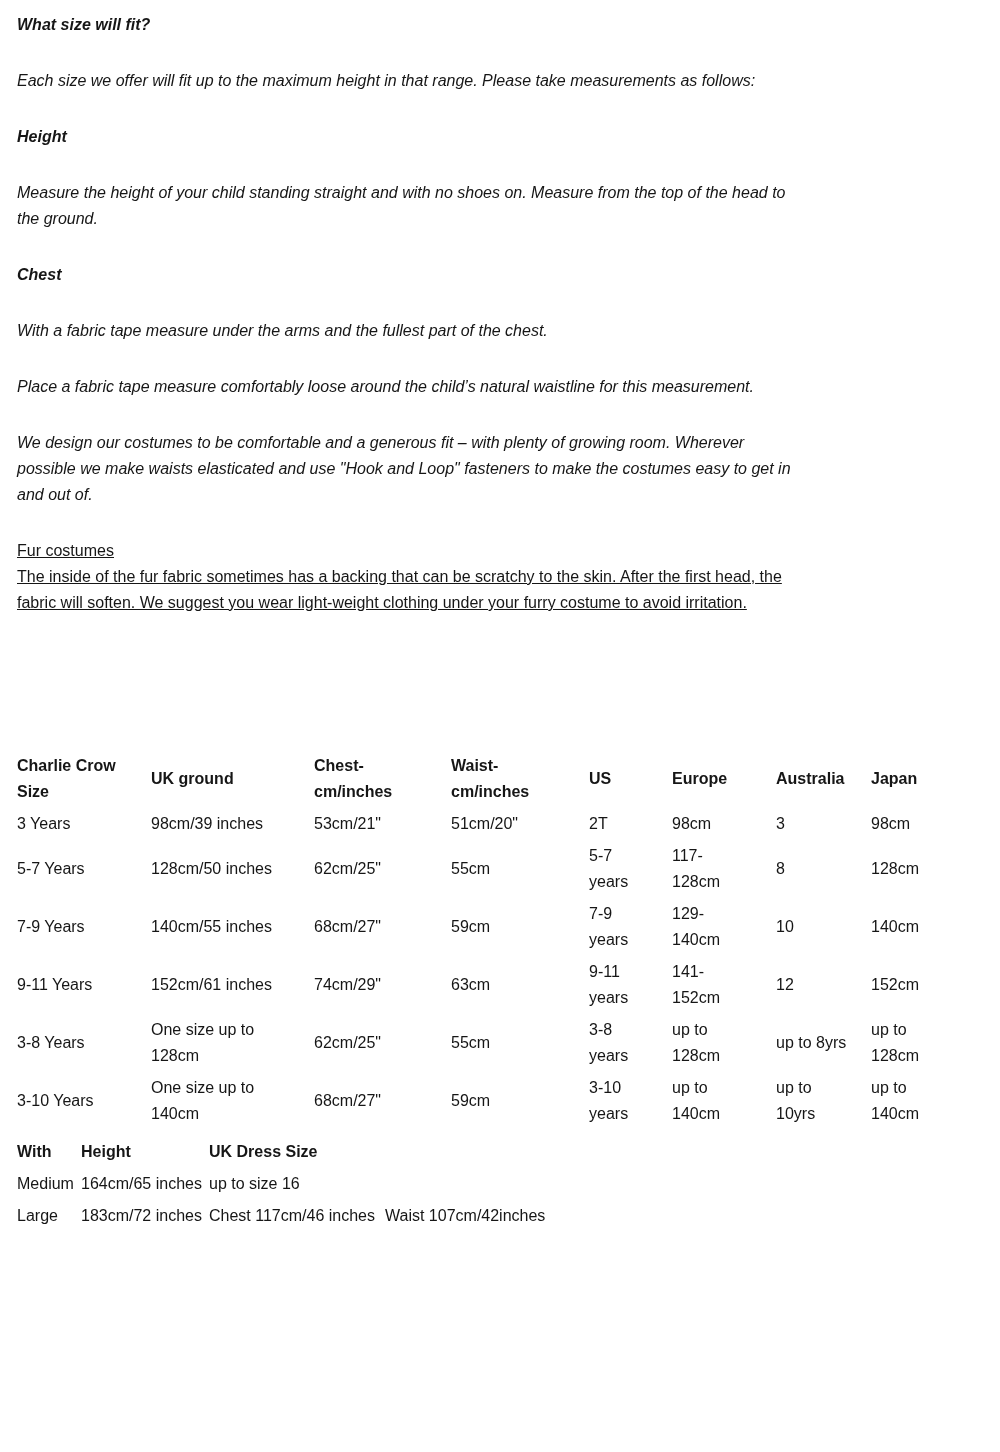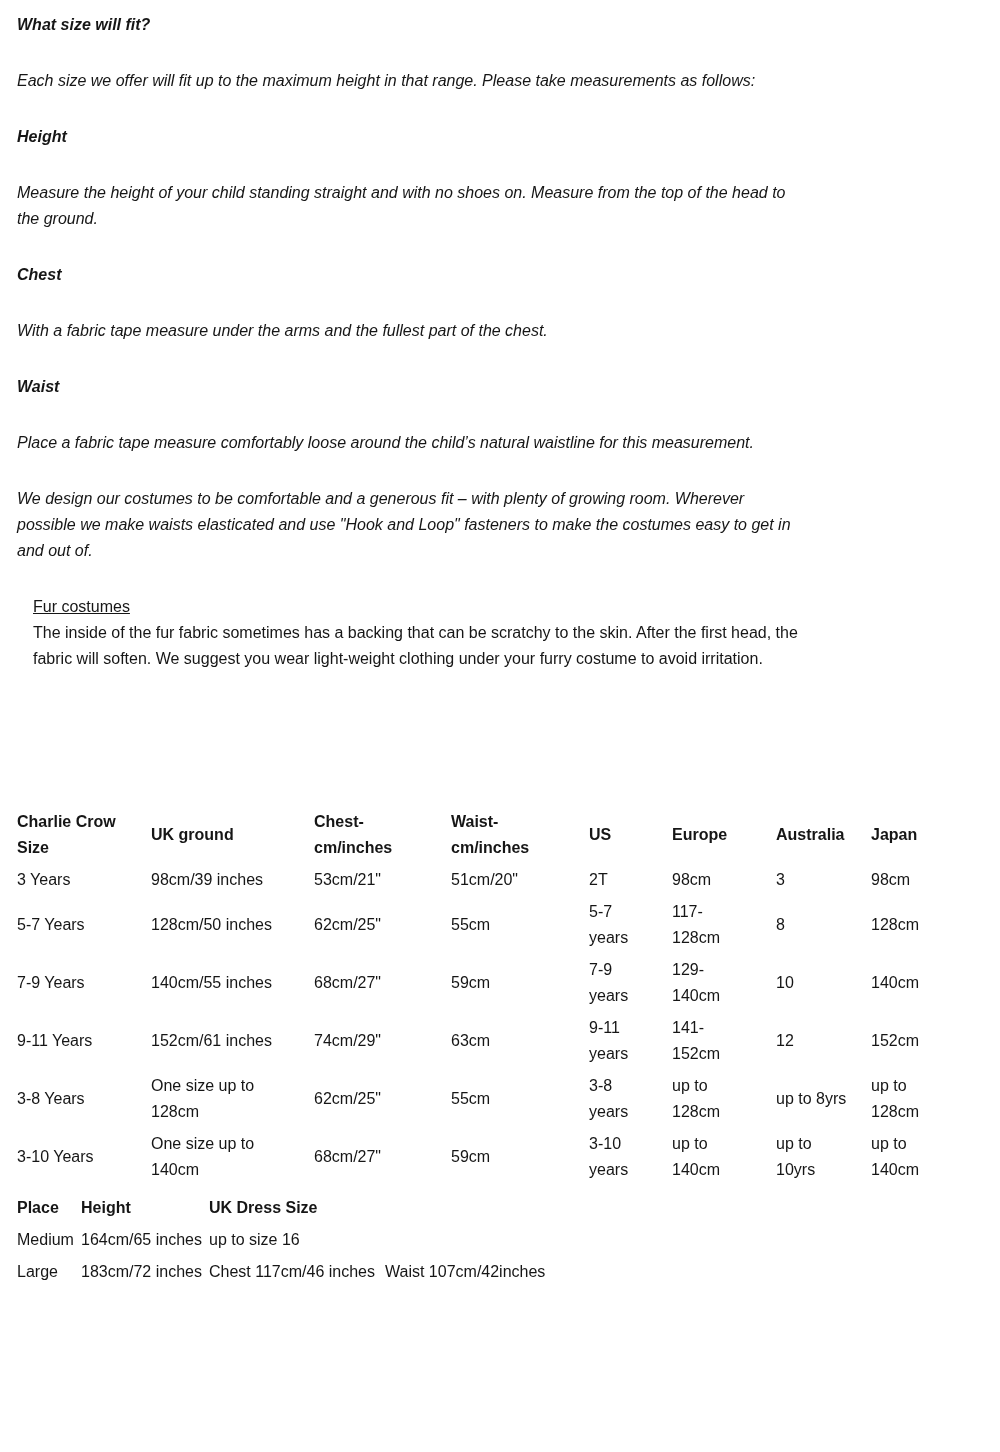--- a/index.html
+++ b/index.html
@@ -14,21 +14,21 @@
     font-family: "Liberation Sans", sans-serif;
     font-size: 16px;
     line-height: 26px;
   }
   .para {
     margin: 0 0 30px 0;
     white-space: pre-line;
     font-style: italic;
   }
   .heading { font-weight: 700; }
-  .fur-block { margin: 16px; }
+  .fur-block { margin: 0; text-decoration: underline; }
   .fur-heading {
     text-decoration: underline;
   }
   .fur-body { white-space: pre-line; }
 
   table {
     border-collapse: collapse;
     table-layout: fixed;
   }
   th, td {
@@ -62,21 +62,20 @@
 
   <p class="para">Each size we offer will fit up to the maximum height in that range. Please take measurements as follows:</p>
 
   <p class="para heading">Height</p>
   <p class="para">Measure the height of your child standing straight and with no shoes on. Measure from the top of the head to
 the ground.</p>
 
   <p class="para heading">Chest</p>
   <p class="para">With a fabric tape measure under the arms and the fullest part of the chest.</p>
 
-  <p class="para heading">Waist</p>
   <p class="para">Place a fabric tape measure comfortably loose around the child’s natural waistline for this measurement.</p>
 
   <p class="para">We design our costumes to be comfortable and a generous fit – with plenty of growing room. Wherever
 possible we make waists elasticated and use "Hook and Loop" fasteners to make the costumes easy to get in
 and out of.</p>
 
   <div class="fur-block">
     <div class="fur-heading">Fur costumes</div>
     <div class="fur-body">The inside of the fur fabric sometimes has a backing that can be scratchy to the skin. After the first head, the
 fabric will soften. We suggest you wear light-weight clothing under your furry costume to avoid irritation.</div>
@@ -189,21 +188,21 @@
 
   <table class="adult-table">
     <colgroup>
       <col style="width:64px">
       <col style="width:128px">
       <col style="width:176px">
       <col style="width:597px">
     </colgroup>
     <thead>
         <tr>
-          <th>Place</th>
+          <th>With</th>
           <th>Height</th>
           <th>UK Dress Size</th>
           <th></th>
         </tr>
       </thead>
     <tbody>
         <tr>
           <td>Medium</td>
           <td>164cm/65 inches</td>
           <td>up to size 16</td>

